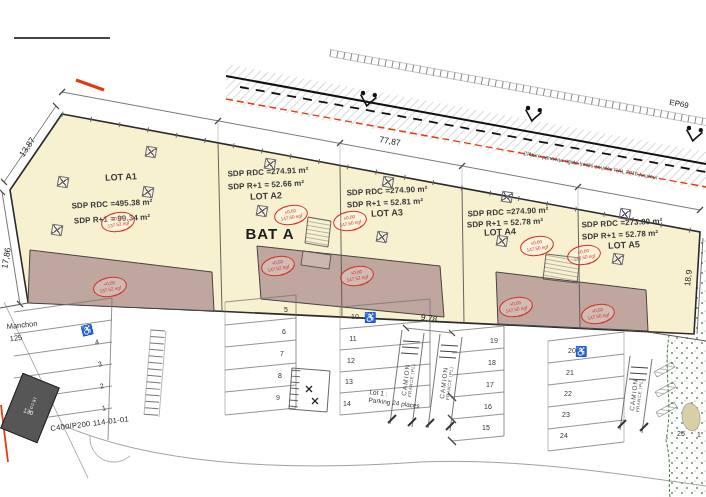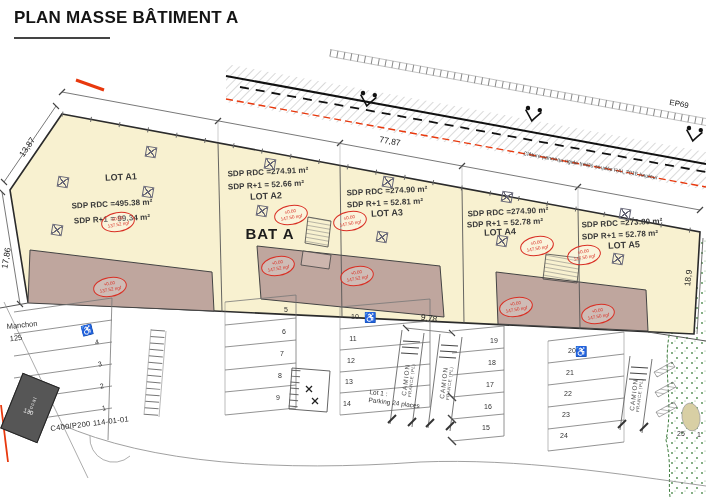--- a/index.html
+++ b/index.html
@@ -232,21 +232,20 @@
         <line x1="318" y1="398" x2="312" y2="404"></line>
   </g>
 
   <path d="M60,424 C150,464 280,472 420,462" fill="none" stroke="#888" stroke-width="0.8"></path>
   <path d="M420,462 C520,458 620,474 706,486" fill="none" stroke="#888" stroke-width="0.8"></path>
   <path d="M90,436 A24 24 0 0 0 130,456" fill="none" stroke="#999" stroke-width="0.8"></path>
   <line x1="4" y1="302" x2="88" y2="478" stroke="#888" stroke-width="0.7"></line>
   <line x1="1" y1="405" x2="8" y2="462" stroke="#e8380d" stroke-width="1.8"></line>
 </svg>
 
-<div id="title">PLAN MASSE BÂTIMENT A</div>
 <div id="underline"></div>
 
 <div class="t lotlab" style="left:121px;top:177px;transform:translate(-50%,-50%) rotate(-3deg);">LOT A1</div>
 <div class="t sdp" style="left:112px;top:204px;transform:translate(-50%,-50%) rotate(-3deg);">SDP RDC =495.38 m²</div>
 <div class="t sdp" style="left:112px;top:219px;transform:translate(-50%,-50%) rotate(-3deg);">SDP R+1 = 99.34 m²</div>
 
 <div class="t sdp" style="left:268px;top:172px;transform:translate(-50%,-50%) rotate(-3deg);">SDP RDC =274.91 m²</div>
 <div class="t sdp" style="left:266px;top:185px;transform:translate(-50%,-50%) rotate(-3deg);">SDP R+1 = 52.66 m²</div>
 <div class="t lotlab" style="left:266px;top:196px;transform:translate(-50%,-50%) rotate(-3deg);">LOT A2</div>
 

